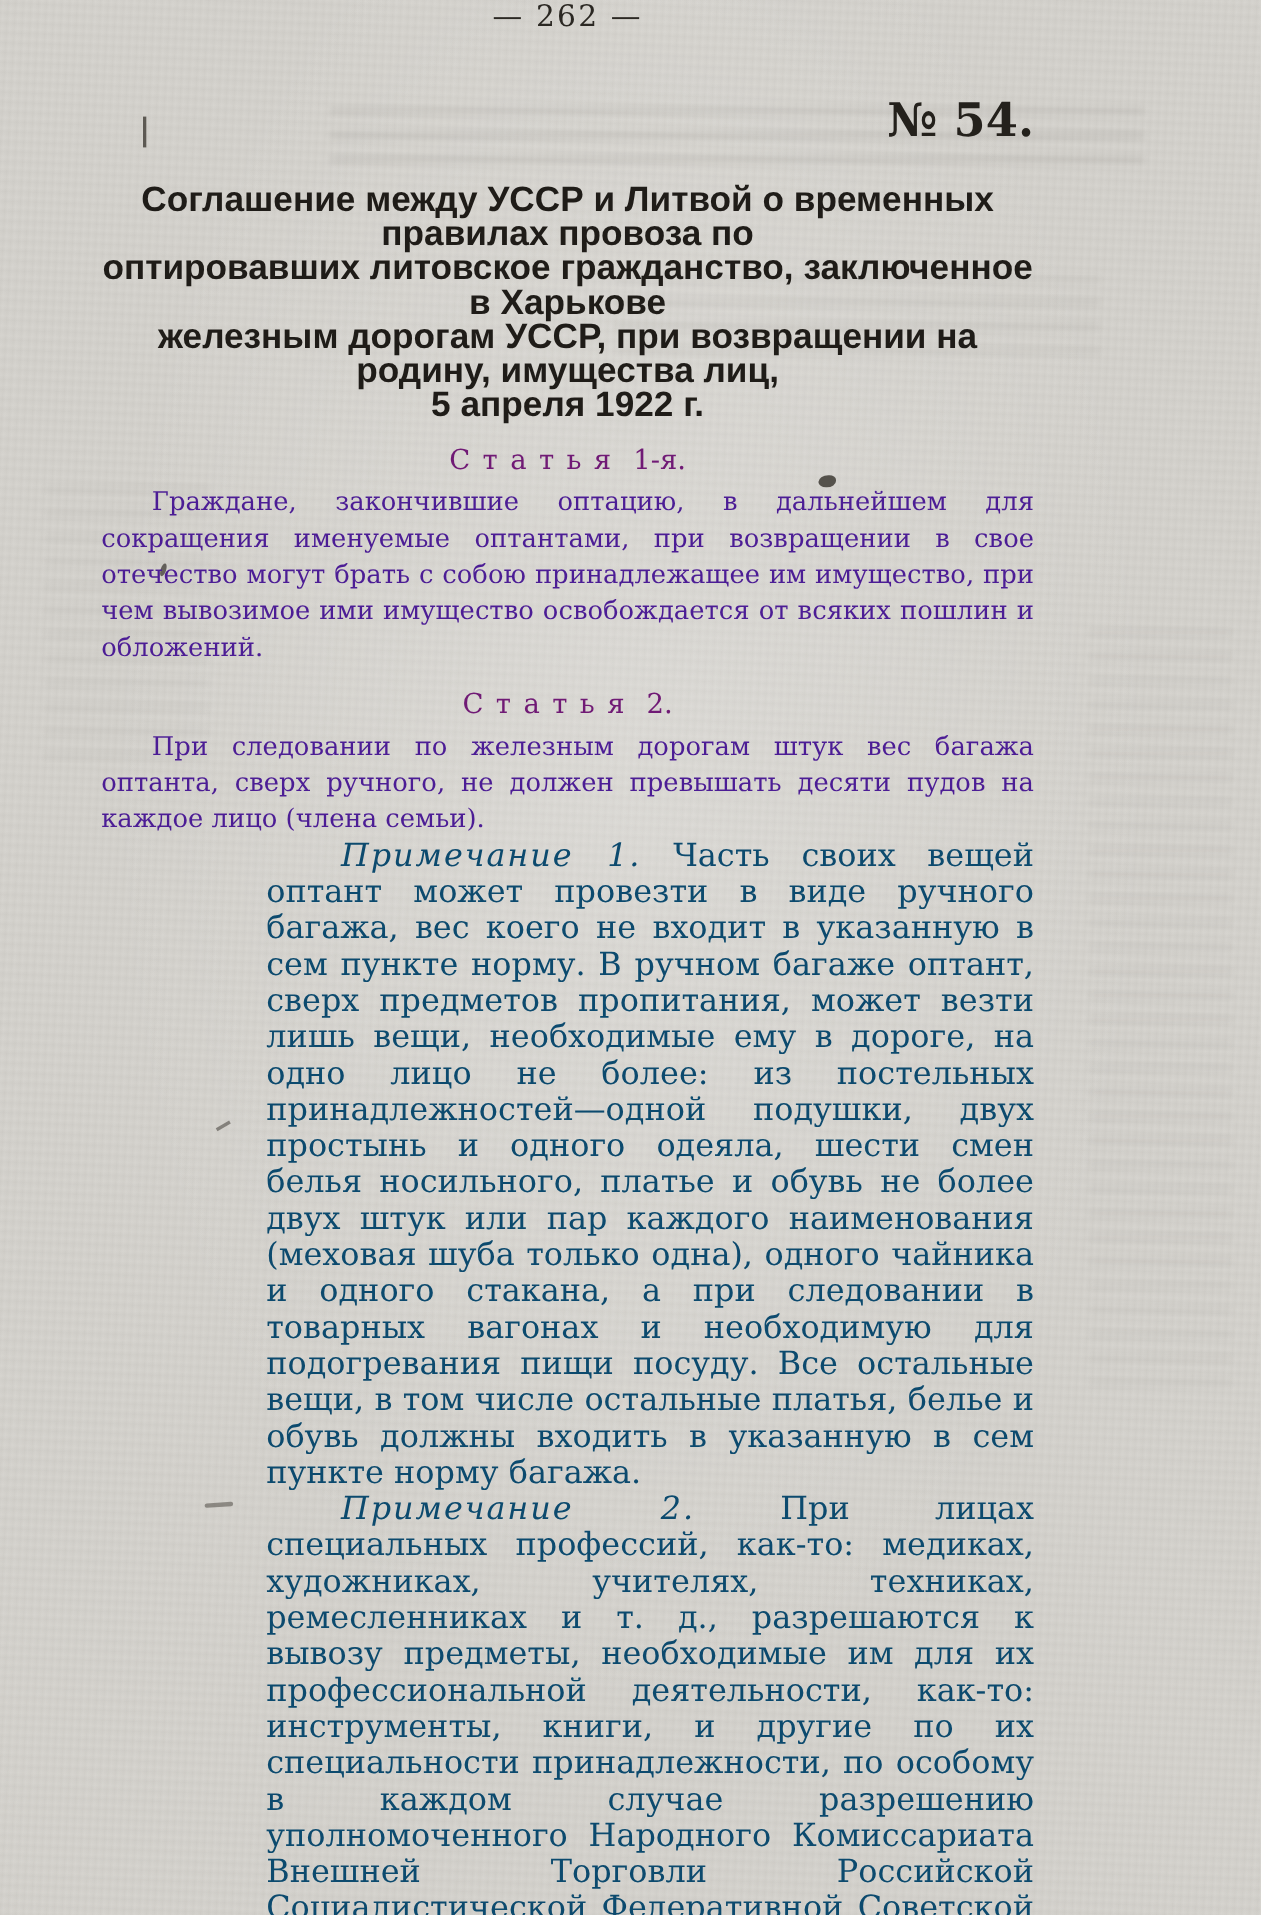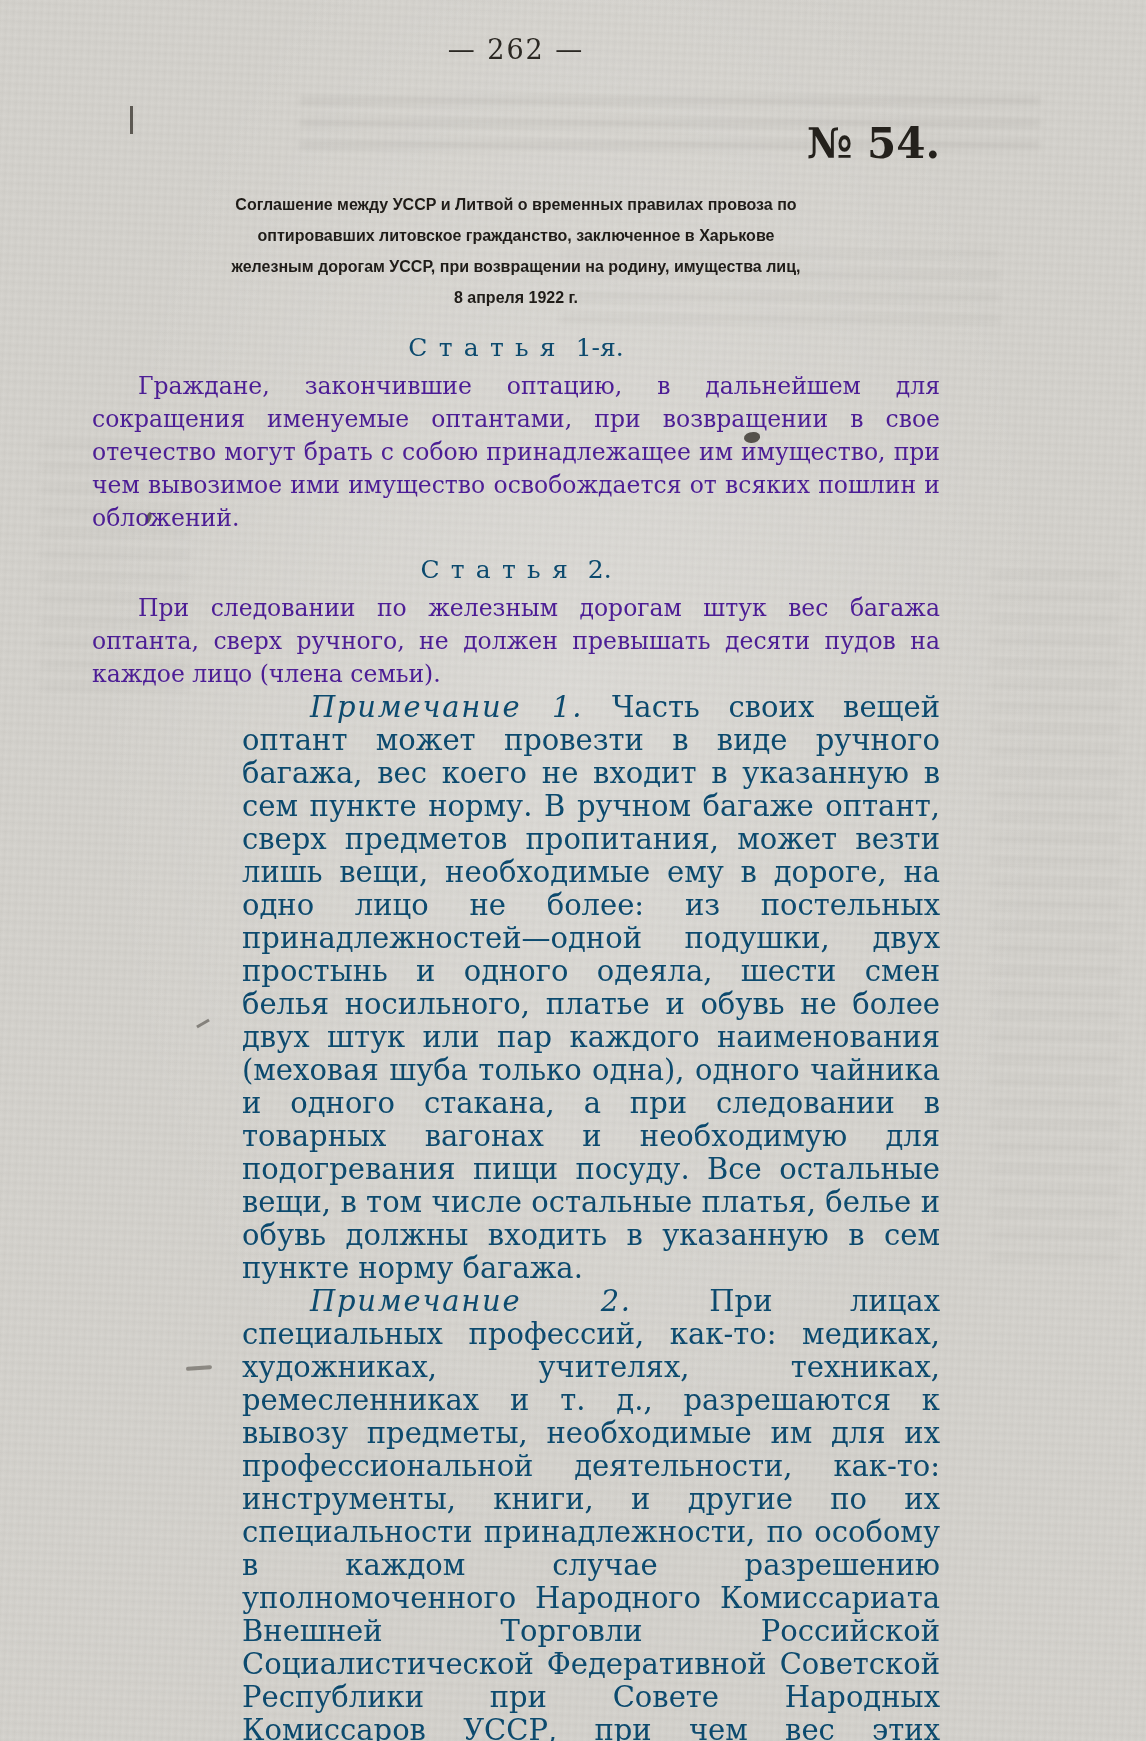--- a/index.html
+++ b/index.html
@@ -46,48 +46,47 @@
   .artifact.dash     { left: 186px; top: 1366px; width: 26px; height: 4px; border-radius: 2px; opacity: .45; transform: rotate(-4deg); }
   .artifact.tickmark { left: 196px; top: 1022px; width: 14px; height: 3px; opacity: .5; transform: rotate(-30deg); }
 
   .content {
     position: absolute;
     left: 92px;
     top: 0;
     width: 848px;
   }
   .page-number {
-    margin-top: 34px;
     text-align: center;
     font-size: 27px;
     letter-spacing: 2px;
     color: #2b2823;
   }
   .doc-number {
     margin-top: 54px;
     text-align: right;
     font-size: 42px;
     font-weight: bold;
     color: #24211c;
   }
   .doc-title {
-    margin-top: 21px;
+    margin-top: 32px;
     text-align: center;
     font-family: "Liberation Sans", sans-serif;
     font-weight: bold;
-    font-size: 16px;
+    font-size: 32px;
     line-height: 31px;
     color: #1f1c18;
   }
   .article-heading {
     margin: 20px 0 8px 0;
     text-align: center;
     font-size: 25px;
     font-weight: normal;
-    color: #0c4a6e;
+    color: #701a75;
   }
   .article-heading .hw { letter-spacing: 0.45em; }
   .article-heading .hn { margin-left: 0.35em; }
   .body-para {
     margin: 0;
     font-size: 23.5px;
     line-height: 33px;
     text-align: justify;
     text-indent: 46px;
     color: #4c1d95;
@@ -124,21 +123,21 @@
 <div class="content">
 
   <div class="page-number">— 262 —</div>
 
   <div class="doc-number">№ 54.</div>
 
   <div class="doc-title">
     <div>Соглашение между УССР и Литвой о временных правилах провоза по</div>
     <div>оптировавших литовское гражданство, заключенное в Харькове</div>
     <div>железным дорогам УССР, при возвращении на родину, имущества лиц,</div>
-    <div>8 апреля 1922 г.</div>
+    <div>5 апреля 1922 г.</div>
   </div>
 
   <section>
     <h2 class="article-heading"><span class="hw">Статья</span><span class="hn">1-я.</span></h2>
     <p class="body-para">Граждане, закончившие оптацию, в дальнейшем для сокращения именуемые оптантами, при возвращении в свое отечество могут брать с собою принадлежащее им имущество, при чем вывозимое ими имущество освобождается от всяких пошлин и обложений.</p>
   </section>
 
   <section>
     <h2 class="article-heading"><span class="hw">Статья</span><span class="hn">2.</span></h2>
     <p class="body-para">При следовании по железным дорогам штук вес багажа оптанта, сверх ручного, не должен превышать десяти пудов на каждое лицо (члена семьи).</p>

